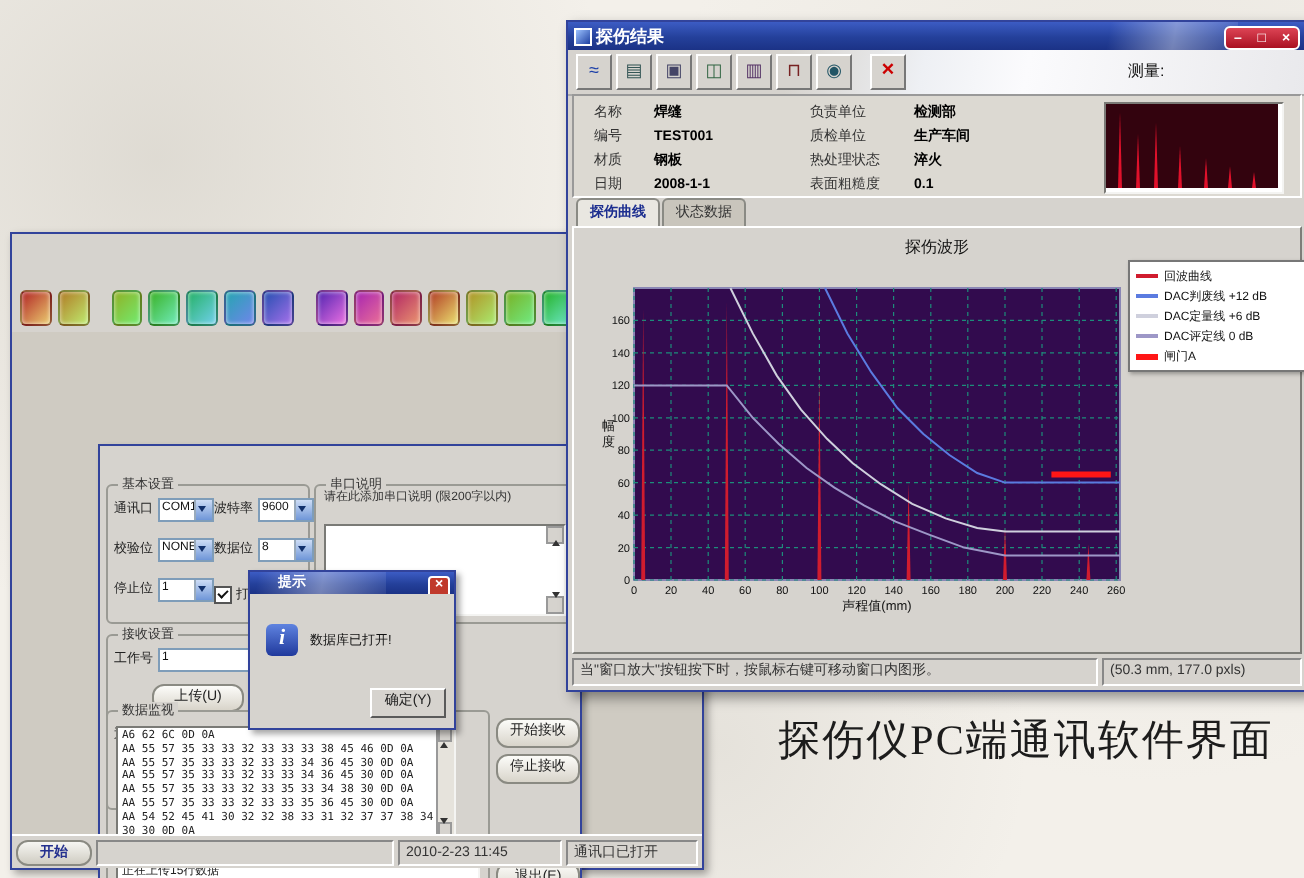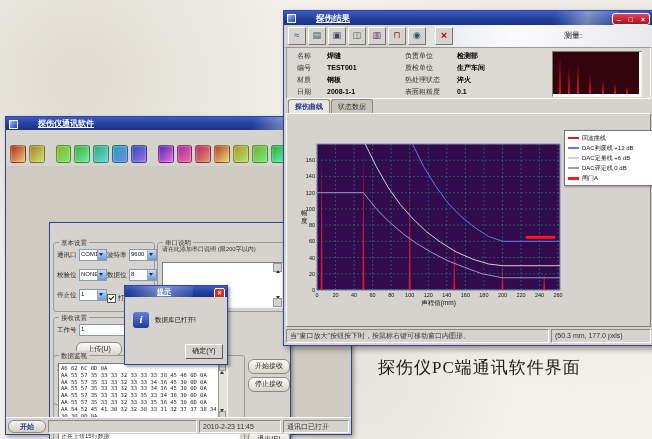--- a/index.html
+++ b/index.html
@@ -6,21 +6,21 @@
   body{font-family:"Liberation Sans",sans-serif;}
   .page{position:relative;width:652px;height:439px;overflow:hidden;
     background:#f3f0ea;
     background-image:radial-gradient(circle at 12% 18%,rgba(175,170,158,.30),transparent 34%),
                      radial-gradient(circle at 55% 85%,rgba(180,176,166,.22),transparent 30%),
                      radial-gradient(circle at 88% 30%,rgba(200,196,188,.25),transparent 40%);}
   .abs{position:absolute;}
   
   .win{position:absolute;background:#d6d3ce;border:1px solid #32439b;box-shadow:2px 2px 4px rgba(0,0,0,.35);}
   .tbar{position:absolute;left:0;top:0;right:0;height:13px;color:#fff;font-size:8px;font-weight:bold;
-    line-height:13px;padding-left:32px;background:linear-gradient(180deg,#3c5cc4,#24409a 55%,#1b3286);overflow:hidden;text-decoration:underline;}
+    line-height:13px;padding-left:14px;background:linear-gradient(180deg,#3c5cc4,#24409a 55%,#1b3286);overflow:hidden;}
   .tbar .sw{position:absolute;right:34px;top:0;width:80px;height:100%;
     background:linear-gradient(100deg,transparent 20%,rgba(255,255,255,.38) 60%,rgba(255,255,255,.08));border-radius:0 0 0 14px;}
   .appico{position:absolute;left:3px;top:3px;width:7px;height:7px;background:linear-gradient(135deg,#9cc2ff,#1d3fa0);border:1px solid #fff;}
   .tclose{position:absolute;right:2px;top:2px;width:9px;height:9px;background:#c0392b;border:1px solid #fff;
     color:#fff;font-size:7px;line-height:8px;text-align:center;font-weight:bold;border-radius:2px;}
   .ctrlpill{position:absolute;right:3px;top:2px;height:10px;width:36px;background:linear-gradient(#d45,#a12);border-radius:3px;
     display:flex;align-items:center;justify-content:space-around;border:1px solid #fff;}
   .ctrlpill span{color:#fff;font-size:7px;line-height:9px;font-weight:bold;}
   .inset{background:#fff;border:1px solid;border-color:#7a7a76 #f4f4f2 #f4f4f2 #7a7a76;}
   .btn{background:#d6d3ce;border:1px solid;border-color:#fff #5a5a5a #5a5a5a #fff;font-size:7px;text-align:center;color:#222;}
@@ -95,34 +95,29 @@
   .ptitle{position:absolute;left:0;right:0;top:4px;text-align:center;font-size:8px;color:#111;}
   #chart{position:absolute;left:10px;top:24px;}
   .legend{position:absolute;left:277px;top:16px;width:82px;background:#fff;border:1px solid #777;box-shadow:1px 1px 2px rgba(0,0,0,.3);padding:2px 3px;}
   .lg-row{display:flex;align-items:center;gap:3px;height:10px;}
   .lg-swatch{display:inline-block;width:11px;height:2px;}
   .lg-label{font-size:6px;color:#111;white-space:nowrap;}
   .rstatus{position:absolute;left:2px;right:2px;bottom:2px;height:14px;display:flex;gap:2px;}
   .rstatus .msg{flex:1;}
   .rstatus .coords{width:92px;}
   
-  .caption{position:absolute;left:378px;top:356px;width:270px;text-align:left;
-    font-family:"Liberation Serif",serif;font-size:17px;color:#1c1c1c;letter-spacing:1px;}
+  .caption{position:absolute;left:378px;top:356px;width:270px;text-align:center;
+    font-family:"Liberation Serif",serif;font-size:21px;color:#1c1c1c;letter-spacing:1px;}
 </style>
 </head>
 <body>
 
 <div class="page">
 
   <div class="win" style="left:5px;top:116px;width:345px;height:317px;">
-    <div class="tbar">
-      <span class="appico"></span>
-      <span>探伤仪通讯软件</span>
-      <span class="sw"></span>
-    </div>
     <div class="ltoolbar" id="ltoolbar">
         <div class="chip" style="background: linear-gradient(135deg, rgb(177, 37, 37), rgb(235, 204, 112));"></div>
         <div class="chip" style="background: linear-gradient(135deg, rgb(177, 123, 37), rgb(190, 235, 112));"></div>
         <div class="chip" style="background: linear-gradient(135deg, rgb(144, 177, 37), rgb(114, 235, 112)); margin-left: 8px;"></div>
         <div class="chip" style="background: linear-gradient(135deg, rgb(58, 177, 37), rgb(112, 235, 186));"></div>
         <div class="chip" style="background: linear-gradient(135deg, rgb(37, 177, 102), rgb(112, 208, 235));"></div>
         <div class="chip" style="background: linear-gradient(135deg, rgb(37, 165, 177), rgb(112, 133, 235));"></div>
         <div class="chip" style="background: linear-gradient(135deg, rgb(37, 79, 177), rgb(167, 112, 235));"></div>
         <div class="chip" style="background: linear-gradient(135deg, rgb(82, 37, 177), rgb(235, 112, 226)); margin-left: 8px;"></div>
         <div class="chip" style="background: linear-gradient(135deg, rgb(167, 37, 177), rgb(235, 112, 151));"></div>
@@ -277,20 +272,21 @@
             <polygon fill="#e0112b" points="73,42 74,34 75,42"></polygon>
           </svg></div>
     </div>
 
     <div class="tabs">
       <div class="tab active">探伤曲线</div>
       <div class="tab">状态数据</div>
     </div>
 
     <div class="rpanel">
+      <div class="ptitle">探伤波形</div>
       <div id="chart"><svg xmlns="http://www.w3.org/2000/svg" width="269" height="170" font-family="Liberation Sans,sans-serif">
             <rect x="20" y="6" width="243" height="146" fill="#320b4e" stroke="#8a86b5" stroke-width="1"></rect>
             <line x1="20.0" y1="6" x2="20.0" y2="152" stroke="#1d8d7a" stroke-width="0.6" stroke-dasharray="2 2"></line>
             <line x1="38.5" y1="6" x2="38.5" y2="152" stroke="#1d8d7a" stroke-width="0.6" stroke-dasharray="2 2"></line>
             <line x1="57.1" y1="6" x2="57.1" y2="152" stroke="#1d8d7a" stroke-width="0.6" stroke-dasharray="2 2"></line>
             <line x1="75.6" y1="6" x2="75.6" y2="152" stroke="#1d8d7a" stroke-width="0.6" stroke-dasharray="2 2"></line>
             <line x1="94.2" y1="6" x2="94.2" y2="152" stroke="#1d8d7a" stroke-width="0.6" stroke-dasharray="2 2"></line>
             <line x1="112.7" y1="6" x2="112.7" y2="152" stroke="#1d8d7a" stroke-width="0.6" stroke-dasharray="2 2"></line>
             <line x1="131.3" y1="6" x2="131.3" y2="152" stroke="#1d8d7a" stroke-width="0.6" stroke-dasharray="2 2"></line>
             <line x1="149.8" y1="6" x2="149.8" y2="152" stroke="#1d8d7a" stroke-width="0.6" stroke-dasharray="2 2"></line>

